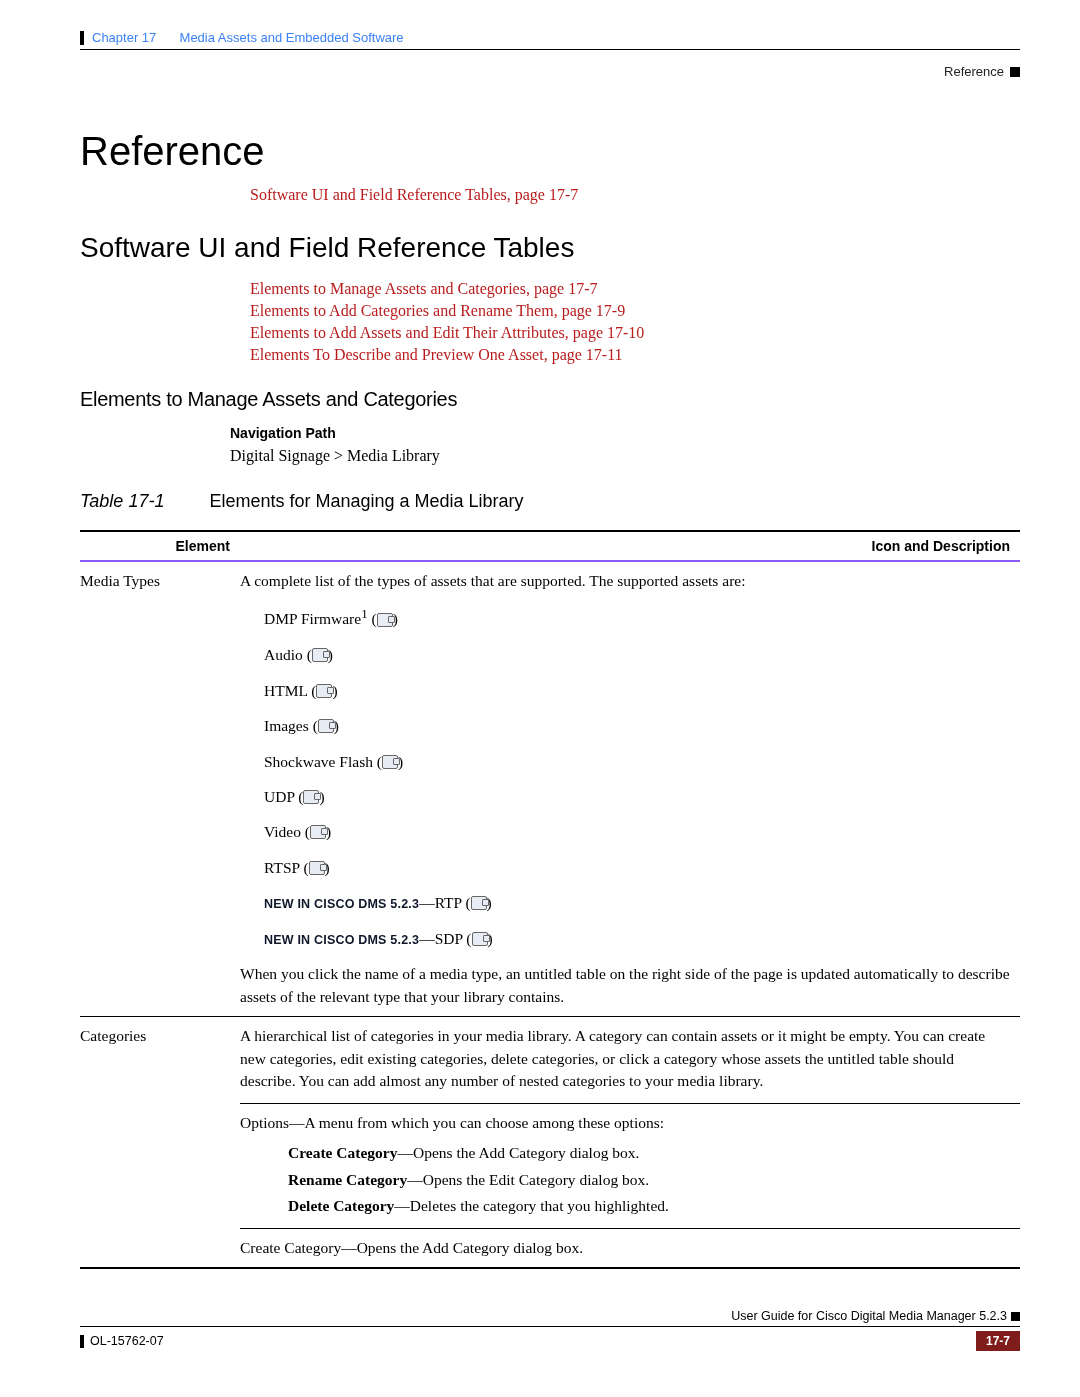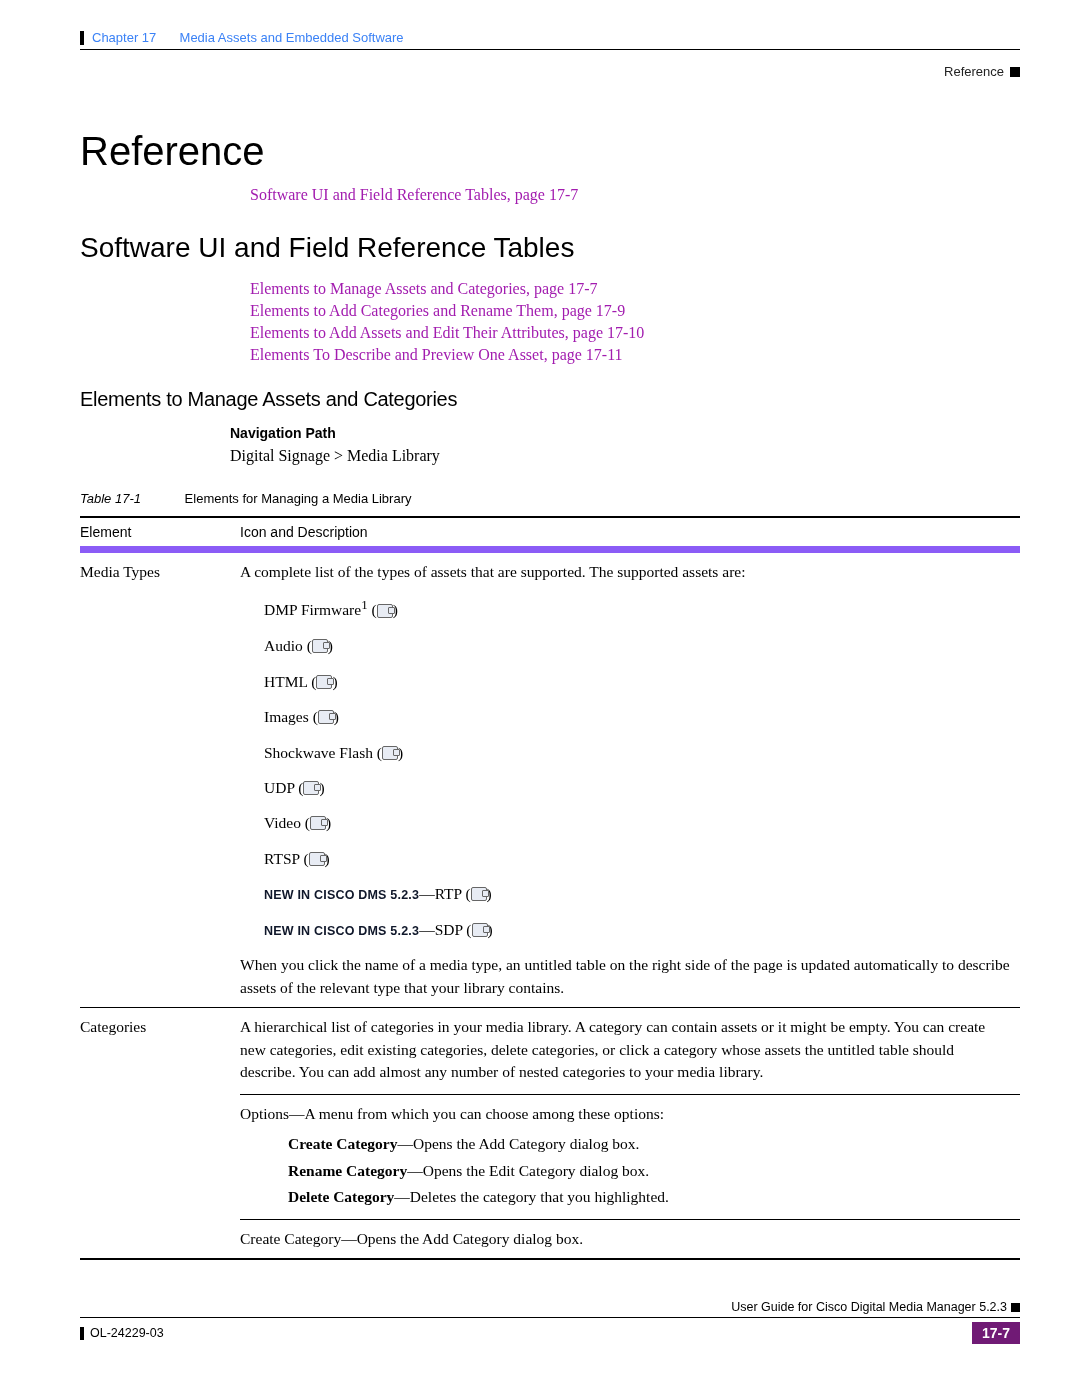--- a/index.html
+++ b/index.html
@@ -49,21 +49,21 @@
     border-top: 1px solid #000;
     margin: 4px 0 0 0;
   }
   h1.reference {
     font-family: Arial, Helvetica, sans-serif;
     font-weight: 400;
     font-size: 40px;
     margin: 50px 0 12px 0;
   }
   .link {
-    color: #a21caf;
+    color: #b91c1c;
     font-family: "Times New Roman", Times, serif;
     font-size: 16px;
     margin: 4px 0;
   }
   .link-block {
     margin-left: 170px;
     margin-top: 6px;
     margin-bottom: 22px;
   }
   h2.section {
@@ -87,39 +87,39 @@
     font-size: 14px;
     font-weight: 700;
     margin-bottom: 6px;
   }
   .navpath-value {
     font-size: 16px;
     margin-bottom: 26px;
   }
   .tbl-caption {
     font-family: Arial, Helvetica, sans-serif;
-    font-size: 13px;
-    margin-bottom: 10px;
+    font-size: 18px;
+    margin-bottom: 18px;
   }
   .tbl-caption .tnum {
     font-style: italic;
     padding-right: 40px;
   }
   table.ref {
     width: 100%;
     border-collapse: collapse;
     font-size: 15.5px;
   }
   table.ref th {
-    text-align: left;
-    font-family: Arial, Helvetica, sans-serif;
-    font-weight: 400;
+    text-align: right;
+    font-family: Arial, Helvetica, sans-serif;
+    font-weight: 700;
     font-size: 14px;
     border-top: 2px solid #000;
-    border-bottom: 7px solid #8b5cf6;
+    border-bottom: 2px solid #8b5cf6;
     padding: 6px 10px 6px 0;
   }
   table.ref td {
     vertical-align: top;
     border-bottom: 1px solid #000;
     padding: 8px 10px 8px 0;
     line-height: 1.45;
   }
   table.ref td.col-el {
     width: 150px;
@@ -198,24 +198,24 @@
     font-family: Arial, Helvetica, sans-serif;
     font-size:12.5px;
   }
   .ftr-bot .left {
     display:flex;align-items:center;gap:6px;
   }
   .ftr-bot .left .bar {
     width:4px;height:13px;background:#000;
   }
   .pg-badge {
-    background:#701a75;color:#fff;
+    background:#7f1d1d;color:#fff;
     font-weight:700;
     padding:3px 10px;
-    font-size:14px;
+    font-size:12px;
   }
 </style>
 </head>
 <body>
 
 <div class="page">
 
   <div class="hdr">
     <span class="rule"></span>
     <span>Chapter 17</span>
@@ -343,19 +343,19 @@
 
   <div class="ftr">
     <div class="ftr-top">
       <span>User Guide for Cisco Digital Media Manager 5.2.3</span>
       <span class="sq2"></span>
     </div>
     <hr class="ftr-rule">
     <div class="ftr-bot">
       <span class="left">
         <span class="bar"></span>
-        <span>OL-24229-03</span>
+        <span>OL-15762-07</span>
       </span>
       <span class="pg-badge">17-7</span>
     </div>
   </div>
 
 </div>
 
 </body></html>

